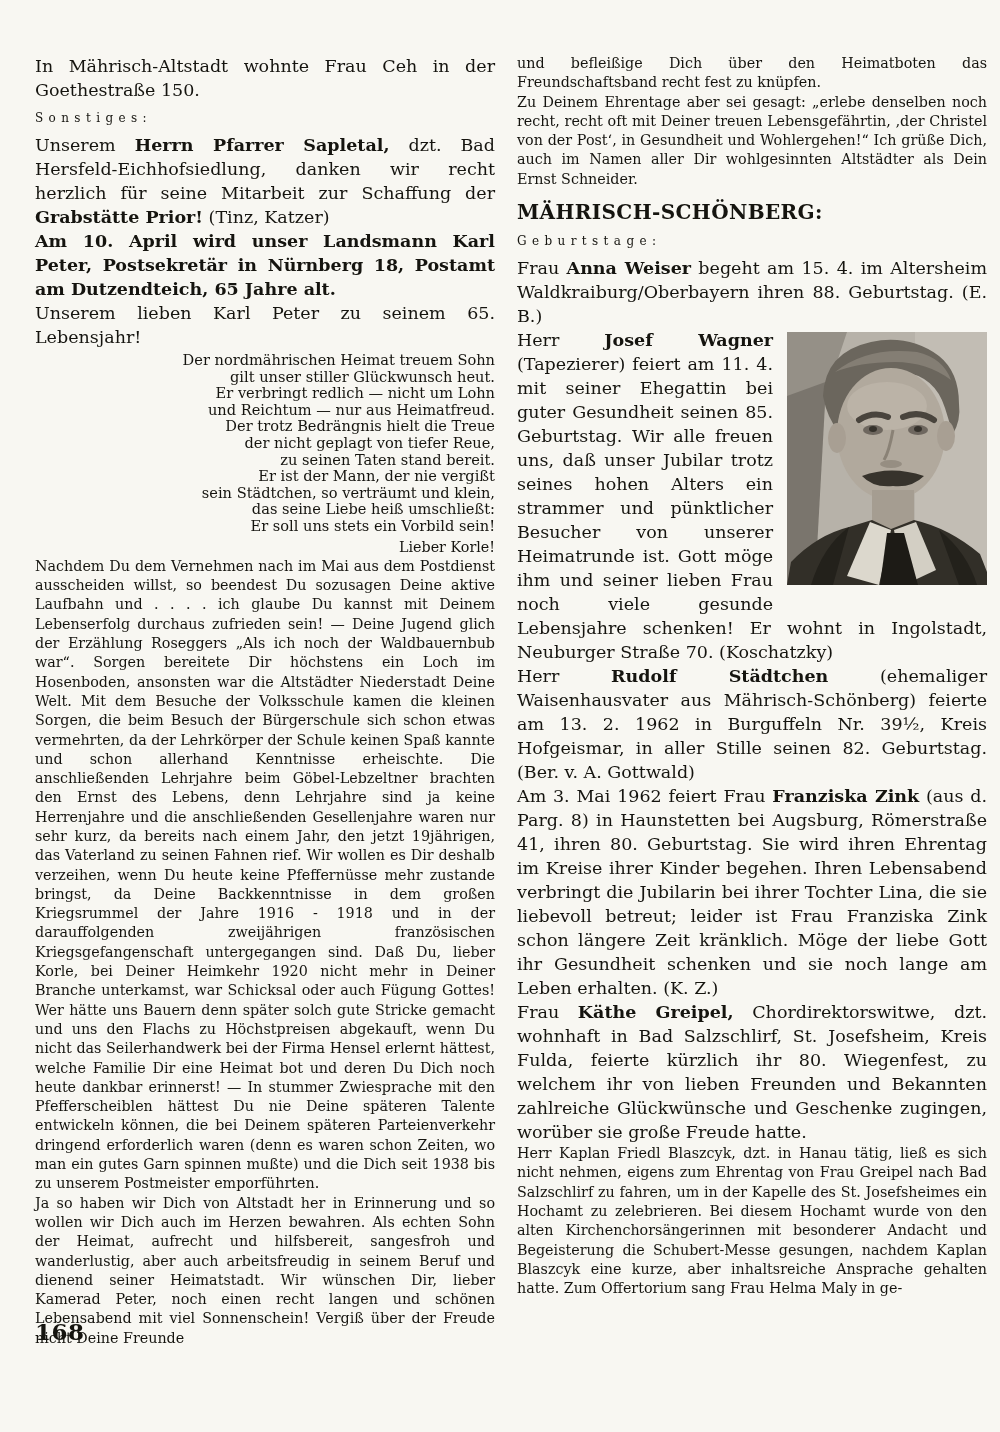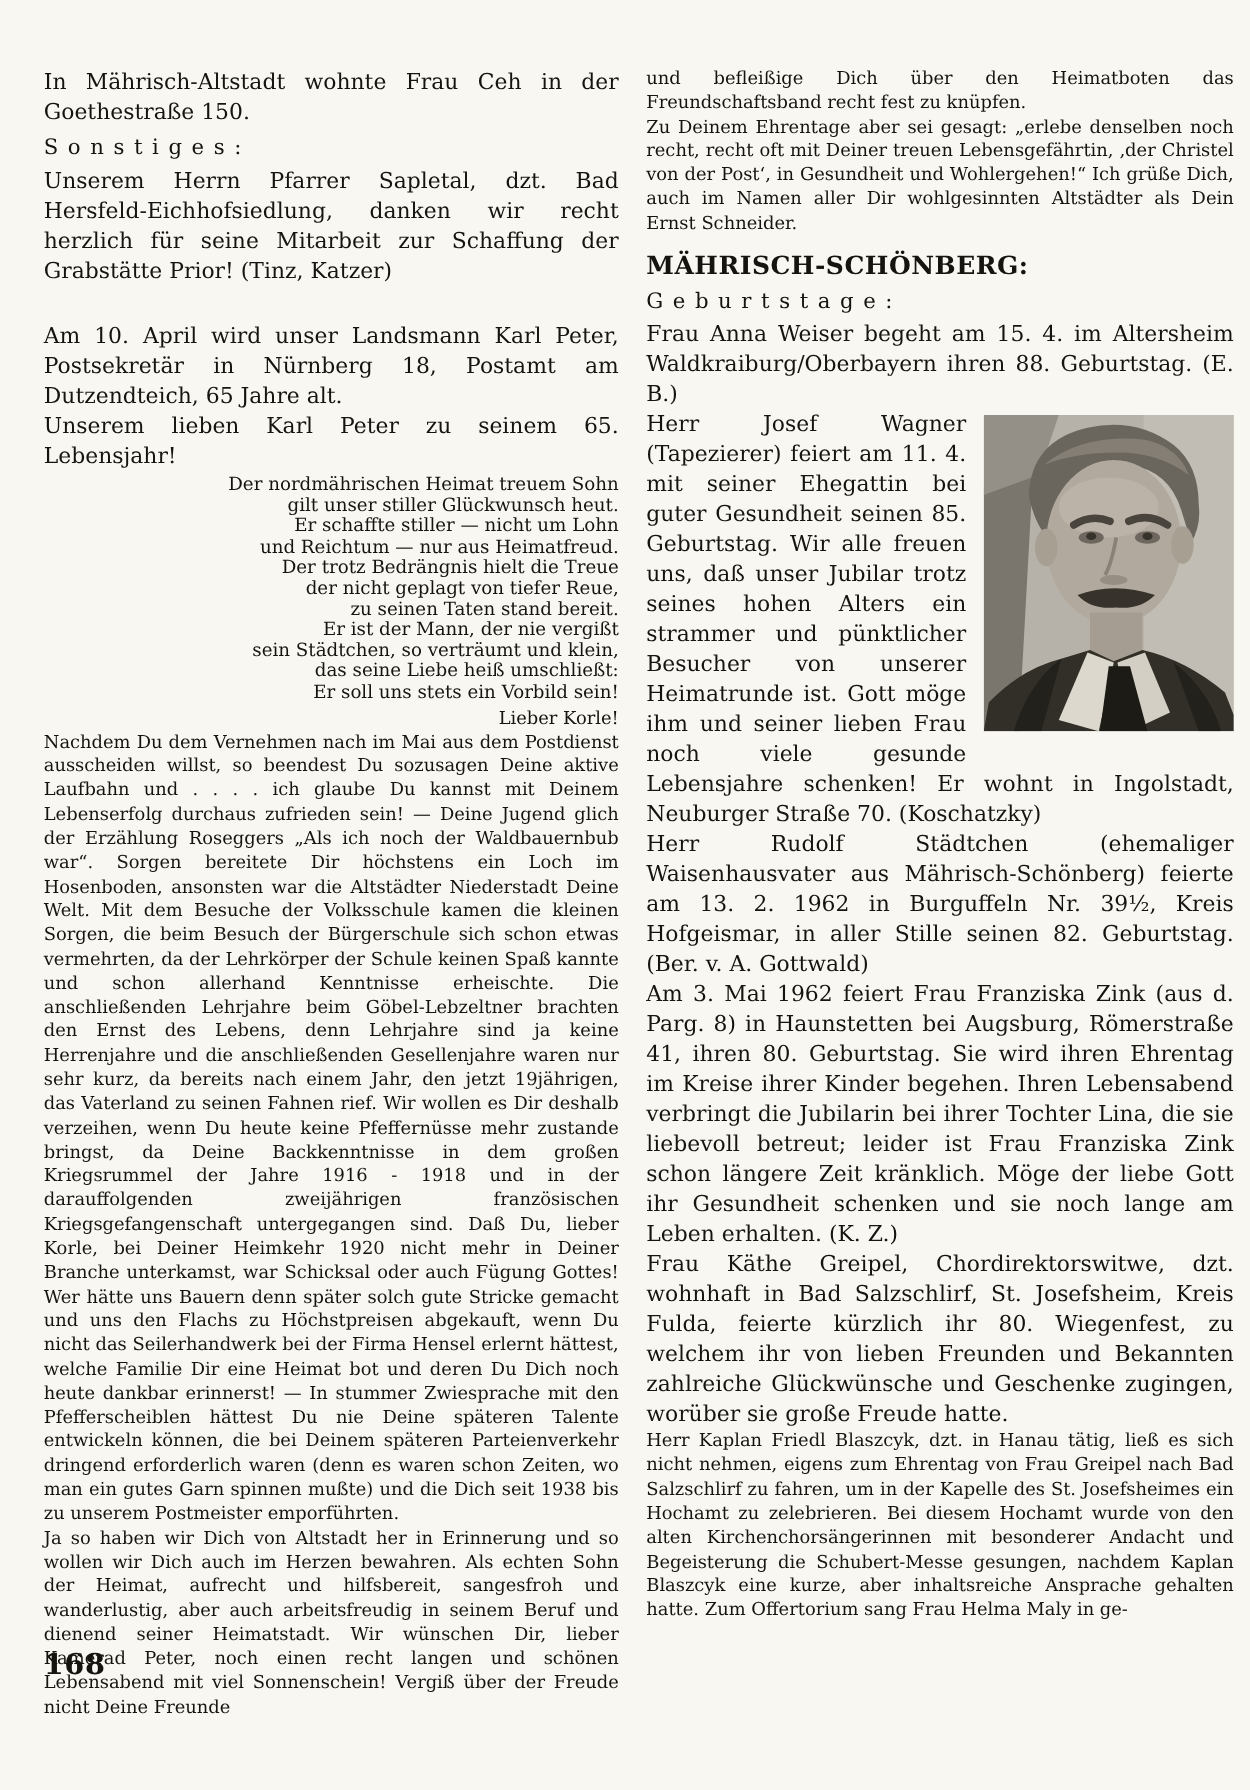--- a/index.html
+++ b/index.html
@@ -12,23 +12,23 @@
     overflow:hidden;
     margin:0 auto;
   }
   .cols{display:flex;gap:22px;padding:54px 0 0 35px;}
   .col-left{width:460px;}
   .col-right{width:470px;}
   p{margin:0;}
   .just{text-align:justify;hyphens:auto;-webkit-hyphens:auto;}
   .lg{font-size:17.5px;line-height:24px;}
   .sm{font-size:14.3px;line-height:19.3px;}
-  .b{font-weight:400;margin-top:28px;}
+  .b{font-weight:700;}
   .spaced{
-    font-size:17px;line-height:26px;font-weight:400;
+    font-size:12px;line-height:26px;font-weight:400;
     letter-spacing:0.45em;margin:3px 0 2px 0;
   }
   .section-head{
     font-size:20px;line-height:26px;font-weight:700;
     margin:10px 0 2px 0;letter-spacing:0.02em;
   }
   .poem{margin:3px 0 2px 58px;font-size:14.6px;line-height:16.6px;text-align:right;}
   .poem-line{white-space:nowrap;}
   .salutation{margin-top:3px;text-align:right;}
   .photo{
@@ -55,21 +55,21 @@
 
       <p class="lg just"><span>Unserem </span><span class="b">Herrn Pfarrer Sapletal,</span><span> dzt. Bad Hersfeld-Eichhofsiedlung, danken wir recht herzlich für seine Mitarbeit zur Schaffung der </span><span class="b">Grabstätte Prior!</span><span> (Tinz, Katzer)</span></p>
 
       <p class="lg just b">Am 10. April wird unser Landsmann Karl Peter, Postsekretär in Nürnberg 18, Postamt am Dutzendteich, 65 Jahre alt.</p>
 
       <p class="lg just">Unserem lieben Karl Peter zu seinem 65. Lebensjahr!</p>
 
       <div class="poem">
         <div class="poem-line">Der nordmährischen Heimat treuem Sohn</div>
         <div class="poem-line">gilt unser stiller Glückwunsch heut.</div>
-        <div class="poem-line">Er schaffte stiller — nicht um Lohn</div>
+        <div class="poem-line">Er verbringt redlich — nicht um Lohn</div>
         <div class="poem-line">und Reichtum — nur aus Heimatfreud.</div>
         <div class="poem-line">Der trotz Bedrängnis hielt die Treue</div>
         <div class="poem-line">der nicht geplagt von tiefer Reue,</div>
         <div class="poem-line">zu seinen Taten stand bereit.</div>
         <div class="poem-line">Er ist der Mann, der nie vergißt</div>
         <div class="poem-line">sein Städtchen, so verträumt und klein,</div>
         <div class="poem-line">das seine Liebe heiß umschließt:</div>
         <div class="poem-line">Er soll uns stets ein Vorbild sein!</div>
       </div>
 

